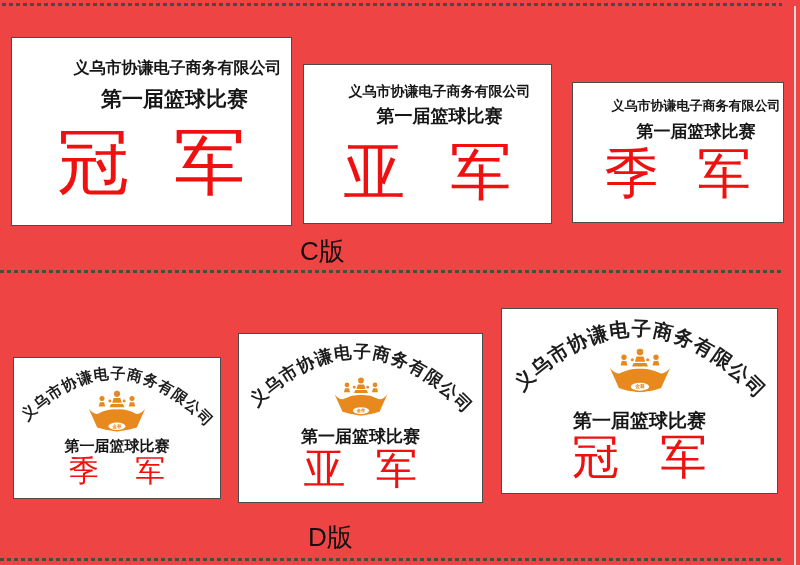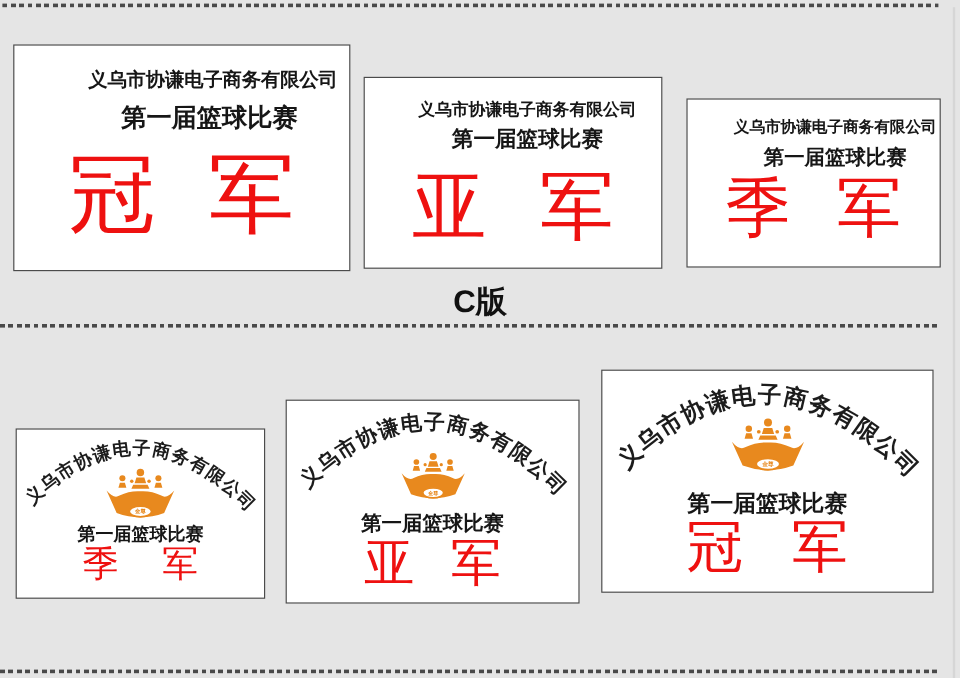--- a/index.html
+++ b/index.html
@@ -1,17 +1,17 @@
 <!DOCTYPE html>
 <html><head>
 <meta charset="utf-8">
 <style>
   html,body{margin:0;padding:0;background:#fff;}
   .screen{
-    position:relative;width:800px;height:565px;background:#e5e5e5;overflow:hidden;
+    position:relative;width:800px;height:565px;background:#ef4444;overflow:hidden;
     font-family:"Liberation Sans","DejaVu Sans",sans-serif;color:#111;
   }
   
   .dash{
     position:absolute;height:3px;
     background-image:repeating-linear-gradient(90deg,#4a4a4a 0 4px,rgba(0,0,0,0) 4px 7px);
   }
   .dash-top{left:2px;width:780px;top:3px;}
   .dash-mid{left:0;width:784px;top:270px;}
   .dash-bottom{left:0;width:784px;top:558px;}
@@ -56,21 +56,21 @@
   .d2 .event{top:94px;font-size:17px;}
   .d2 .rank{top:114px;font-size:42px;}
   .d3{left:501px;top:308px;width:277px;height:186px;}
   .d3 .arc{width:262px;}
   .d3 .crown{top:38px;width:64px;}
   .d3 .event{top:102px;font-size:19px;}
   .d3 .rank{top:124px;font-size:47px;word-spacing:0.55em;}
 
   
   .version-label{
-    position:absolute;width:200px;text-align:center;font-size:26px;font-weight:bold;color:#111;line-height:1;
+    position:absolute;width:200px;text-align:left;font-size:26px;font-weight:normal;color:#111;line-height:1;
   }
   .label-c{left:300px;top:238px;}
   .label-d{left:308px;top:524px;}
 </style>
 </head>
 <body>
 
 <div class="screen">
 
   <div class="dash dash-top"></div>
@@ -171,17 +171,18 @@
         <circle cx="62" cy="20" r="2.4"></circle>
         <path d="M3,33 Q13,45 21,40 Q35,33 50,34 Q65,33 79,40 Q87,45 97,33 L83,64 Q50,76 17,64 Z"></path>
       </g>
       <ellipse cx="50" cy="62" rx="15.5" ry="7.5" fill="#fff" stroke="#e8891e" stroke-width="2.4"></ellipse>
       <text x="50" y="64.8" text-anchor="middle" font-size="7.5" font-weight="bold" fill="#e8891e">金尊</text>
     </svg>
     <div class="line event">第一届篮球比赛</div>
     <div class="line rank">冠 军</div>
   </div>
 
+  <div class="version-label label-d">D版</div>
 
   <div class="dash dash-bottom"></div>
   <div class="vline"></div>
 
 </div>
 
 </body></html>

